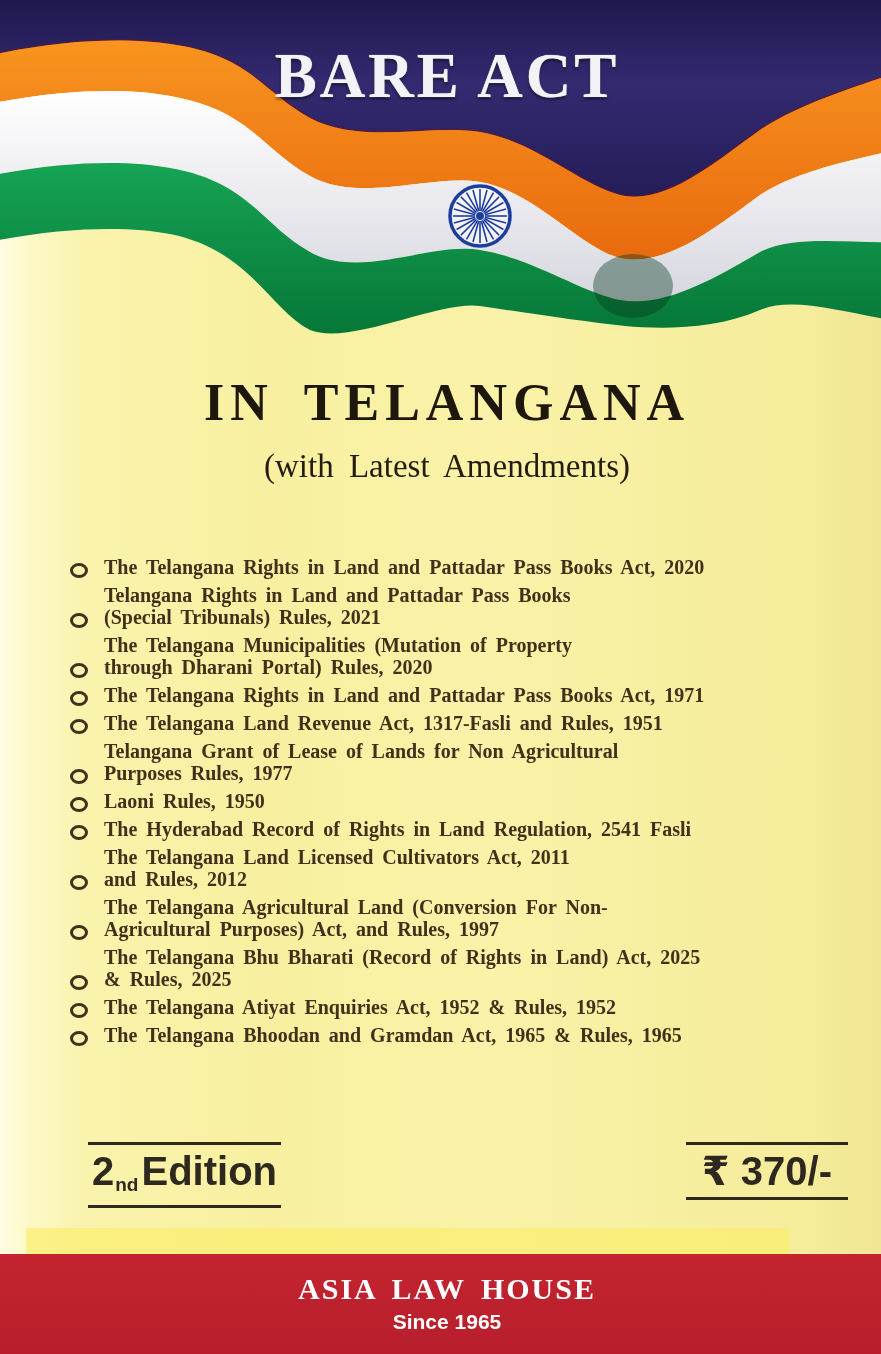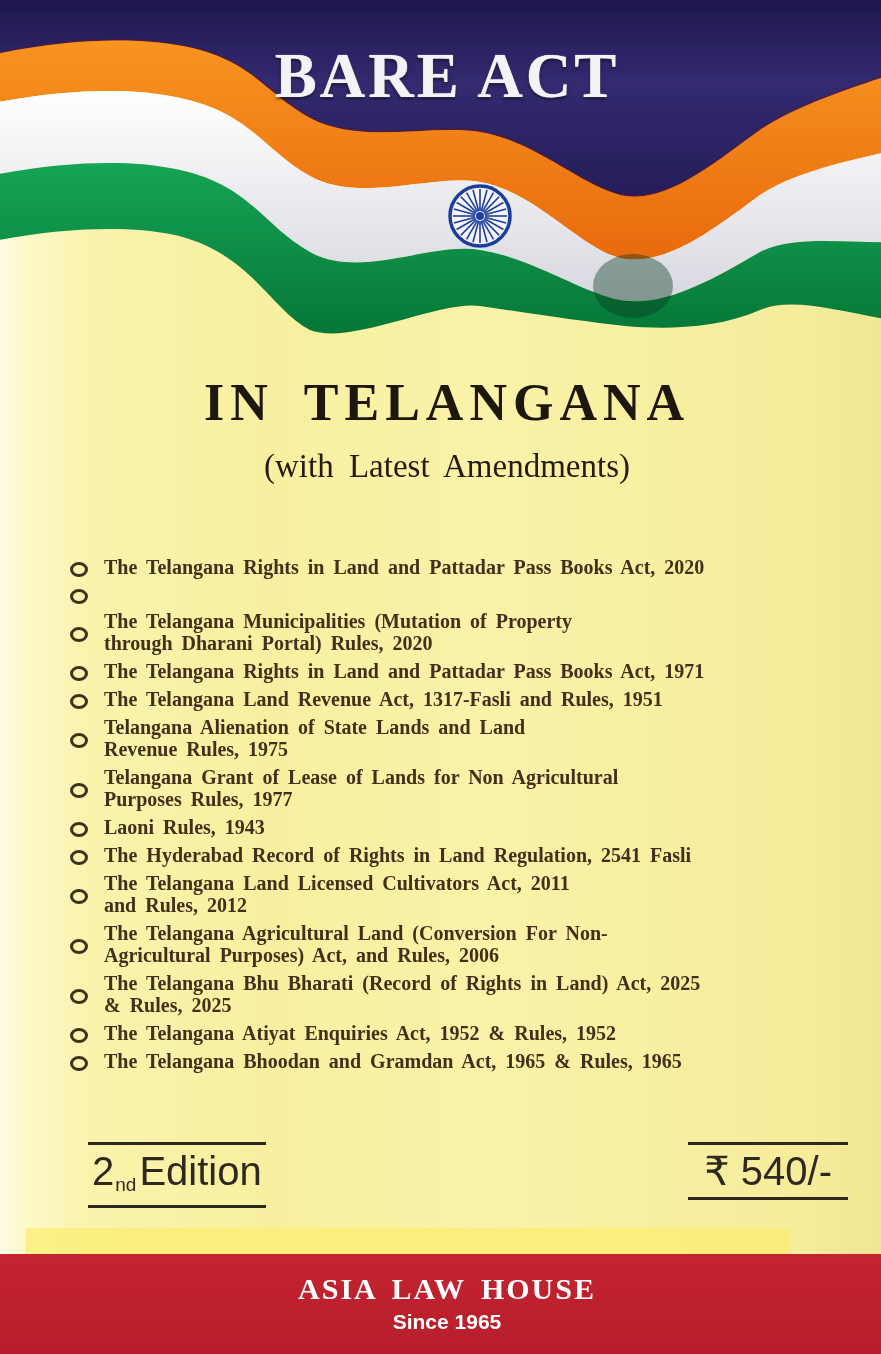--- a/index.html
+++ b/index.html
@@ -36,40 +36,40 @@
     font-weight:bold;font-size:52px;line-height:64px;
     letter-spacing:6px;word-spacing:12px;margin-top:3px;
   }
   .subtitle{
     font-weight:normal;font-size:33px;margin-top:13px;
     letter-spacing:0;word-spacing:7px;color:#241c10;
   }
   .acts-list{
     position:absolute;top:556px;left:70px;right:42px;z-index:2;
   }
-  .act-row{display:flex;align-items:center;margin-bottom:6px;}
+  .act-row{display:flex;align-items:flex-end;margin-bottom:6px;}
   .bullet{
     flex:none;width:12px;height:9px;
     border:3px solid #42301b;border-radius:50%;
     margin:5px 16px 0 0;
   }
   .act-text{
     font-weight:bold;font-size:20px;line-height:22px;
     color:#42301b;word-spacing:4px;white-space:pre-line;
   }
   .bottom-row{
     position:absolute;top:1142px;left:88px;right:46px;
     display:flex;justify-content:space-between;align-items:flex-start;
     z-index:2;
   }
   .rule-box{
     border-top:3px solid #2f281e;border-bottom:3px solid #2f281e;
     padding:5px 4px;color:#2f281e;
     font-family:"Liberation Sans","DejaVu Sans",sans-serif;
-    font-weight:normal;font-size:40px;line-height:42px;
+    font-weight:bold;font-size:40px;line-height:42px;
     white-space:nowrap;
   }
   .price-box{padding-left:16px;padding-right:16px;}
   .ordinal{
     display:inline-block;font-size:19px;
     position:relative;top:6px;margin:0 3px 0 1px;letter-spacing:0;
   }
   .bright-strip{
     position:absolute;top:1228px;left:26px;right:104px;height:26px;
     background:#fbee6e;opacity:.7;z-index:1;
@@ -166,61 +166,58 @@
     <div class="subtitle">(with Latest Amendments)</div>
   </div>
 
   <div class="acts-list">
       <div class="act-row">
         <span class="bullet"></span>
         <span class="act-text">The Telangana Rights in Land and Pattadar Pass Books Act, 2020</span>
       </div>
       <div class="act-row">
         <span class="bullet"></span>
+        <span class="act-text">Telangana Rights in Land and Pattadar Pass Books
+(Special Tribunals) Rules, 2021</span>
       </div>
       <div class="act-row">
         <span class="bullet"></span>
         <span class="act-text">The Telangana Municipalities (Mutation of Property
 through Dharani Portal) Rules, 2020</span>
       </div>
       <div class="act-row">
         <span class="bullet"></span>
         <span class="act-text">The Telangana Rights in Land and Pattadar Pass Books Act, 1971</span>
       </div>
       <div class="act-row">
         <span class="bullet"></span>
         <span class="act-text">The Telangana Land Revenue Act, 1317-Fasli and Rules, 1951</span>
       </div>
       <div class="act-row">
         <span class="bullet"></span>
-        <span class="act-text">Telangana Alienation of State Lands and Land
-Revenue Rules, 1975</span>
-      </div>
-      <div class="act-row">
-        <span class="bullet"></span>
         <span class="act-text">Telangana Grant of Lease of Lands for Non Agricultural
 Purposes Rules, 1977</span>
       </div>
       <div class="act-row">
         <span class="bullet"></span>
-        <span class="act-text">Laoni Rules, 1943</span>
+        <span class="act-text">Laoni Rules, 1950</span>
       </div>
       <div class="act-row">
         <span class="bullet"></span>
         <span class="act-text">The Hyderabad Record of Rights in Land Regulation, 2541 Fasli</span>
       </div>
       <div class="act-row">
         <span class="bullet"></span>
         <span class="act-text">The Telangana Land Licensed Cultivators Act, 2011
 and Rules, 2012</span>
       </div>
       <div class="act-row">
         <span class="bullet"></span>
         <span class="act-text">The Telangana Agricultural Land (Conversion For Non-
-Agricultural Purposes) Act, and Rules, 2006</span>
+Agricultural Purposes) Act, and Rules, 1997</span>
       </div>
       <div class="act-row">
         <span class="bullet"></span>
         <span class="act-text">The Telangana Bhu Bharati (Record of Rights in Land) Act, 2025
 &amp; Rules, 2025</span>
       </div>
       <div class="act-row">
         <span class="bullet"></span>
         <span class="act-text">The Telangana Atiyat Enquiries Act, 1952 &amp; Rules, 1952</span>
       </div>
@@ -229,21 +226,21 @@
         <span class="act-text">The Telangana Bhoodan and Gramdan Act, 1965 &amp; Rules, 1965</span>
       </div>
     </div>
 
   <div class="bottom-row">
     <div class="rule-box edition-box">
       <span>2</span><span class="ordinal">nd</span><span>Edition</span>
     </div>
     <div class="rule-box price-box">
       <span>₹</span>
-      <span>540/-</span>
+      <span>370/-</span>
     </div>
   </div>
 
   <div class="bright-strip"></div>
 
   <div class="footer">
     <div class="publisher-name">ASIA LAW HOUSE</div>
     <div class="publisher-tagline">Since 1965</div>
   </div>
 

